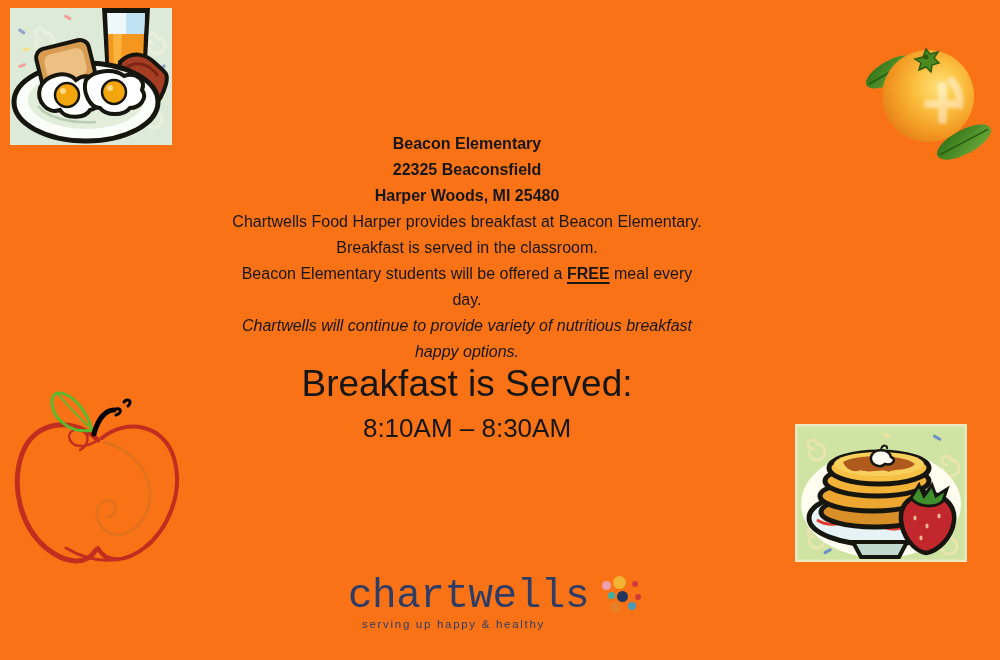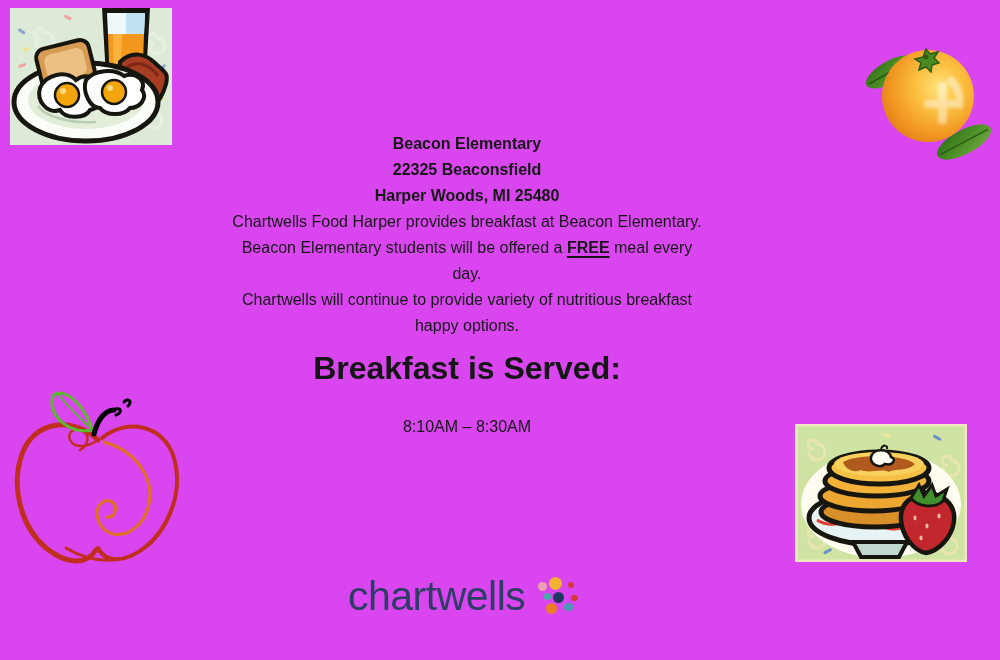--- a/index.html
+++ b/index.html
@@ -1,42 +1,42 @@
 <!DOCTYPE html>
 <html><head>
 <meta charset="utf-8">
 <style>
   html,body{margin:0;padding:0;background:#fff;}
   .page{
-    position:relative;width:1000px;height:660px;overflow:hidden;background:#d946ef;
+    position:relative;width:1000px;height:660px;overflow:hidden;background:#f97316;
     font-family:"Liberation Sans",sans-serif;color:#161616;
   }
   .art{position:absolute;}
   .art svg{display:block;width:100%;height:100%;}
   #art-breakfast{left:10px;top:8px;width:162px;height:137px;}
   #art-orange{left:862px;top:30px;width:135px;height:135px;}
   #art-apple{left:10px;top:378px;width:180px;height:205px;}
   #art-pancakes{left:795px;top:424px;width:172px;height:138px;}
 
   .content{
     position:absolute;left:167px;top:131px;width:600px;
     text-align:center;font-size:16px;line-height:26px;
   }
   .hdr{font-weight:700;}
   .content p{margin:0;}
   .para-1{margin-top:11px;}
   .para-2{margin-top:16px;}
   .para-3{margin-top:10px;}
-  .para-4{margin-top:10px;}
+  .para-4{margin-top:10px;font-style:italic;}
   .free{font-weight:700;text-decoration:underline;text-decoration-thickness:2px;text-underline-offset:3px;}
-  .served-heading{font-size:32px;line-height:37px;font-weight:700;margin-top:11px;}
-  .served-time{font-size:16px;line-height:26px;margin-top:27px;}
+  .served-heading{font-size:37px;line-height:37px;font-weight:400;}
+  .served-time{font-size:26px;line-height:26px;margin-top:13px;}
 
   .logo{position:absolute;left:348px;top:576px;color:#2e3d66;}
-  .logo-row{display:flex;align-items:flex-end;}
+  .logo-row{display:flex;align-items:center;font-family:Liberation Mono, monospace;}
   .wordmark{font-size:41px;line-height:40px;letter-spacing:-0.5px;font-weight:400;}
   .dots-cluster{position:relative;width:50px;height:40px;margin-left:3px;margin-top:-2px;}
   .dot{position:absolute;border-radius:50%;}
   .tagline{font-size:11.5px;line-height:14px;letter-spacing:1.7px;margin-top:1px;padding-left:14px;white-space:nowrap;}
 </style>
 </head>
 <body>
 
 <div class="page">
 
@@ -182,20 +182,21 @@
       </g>
     </svg>
   </div>
 
   <div class="content">
     <div class="hdr">Beacon Elementary</div>
     <div class="hdr">22325 Beaconsfield</div>
     <div class="hdr">Harper Woods, MI 25480</div>
 
     <p class="para-1">Chartwells Food Harper provides breakfast at Beacon Elementary.</p>
+    <p class="para-2">Breakfast is served in the classroom.</p>
 
     <p class="para-3"><span>Beacon Elementary students will be offered a </span><span class="free">FREE</span><span> meal every</span><br><span>day.</span></p>
 
     <p class="para-4"><span>Chartwells will continue to provide variety of nutritious breakfast</span><br><span>happy options.</span></p>
 
     <div class="served-heading">Breakfast is Served:</div>
     <div class="served-time">8:10AM – 8:30AM</div>
   </div>
 
   <div class="logo" style="color: rgb(46, 61, 102);">
@@ -205,15 +206,16 @@
           <span class="dot" style="left: 9.5px; top: 5.5px; width: 9px; height: 9px; background: rgb(236, 159, 174);"></span>
           <span class="dot" style="left: 20.5px; top: 0.5px; width: 13px; height: 13px; background: rgb(242, 178, 52);"></span>
           <span class="dot" style="left: 39.5px; top: 5.8px; width: 6.5px; height: 6.5px; background: rgb(210, 58, 58);"></span>
           <span class="dot" style="left: 15.5px; top: 16.5px; width: 7px; height: 7px; background: rgb(63, 176, 165);"></span>
           <span class="dot" style="left: 24.5px; top: 15.5px; width: 11px; height: 11px; background: rgb(34, 55, 95);"></span>
           <span class="dot" style="left: 42.8px; top: 18.8px; width: 6.5px; height: 6.5px; background: rgb(210, 58, 58);"></span>
           <span class="dot" style="left: 17.5px; top: 26.5px; width: 11px; height: 11px; background: rgb(232, 127, 39);"></span>
           <span class="dot" style="left: 35.8px; top: 26.8px; width: 8.5px; height: 8.5px; background: rgb(75, 154, 181);"></span>
         </span>
     </div>
+    <div class="tagline">serving up happy &amp; healthy</div>
   </div>
 
 </div>
 
 </body></html>

